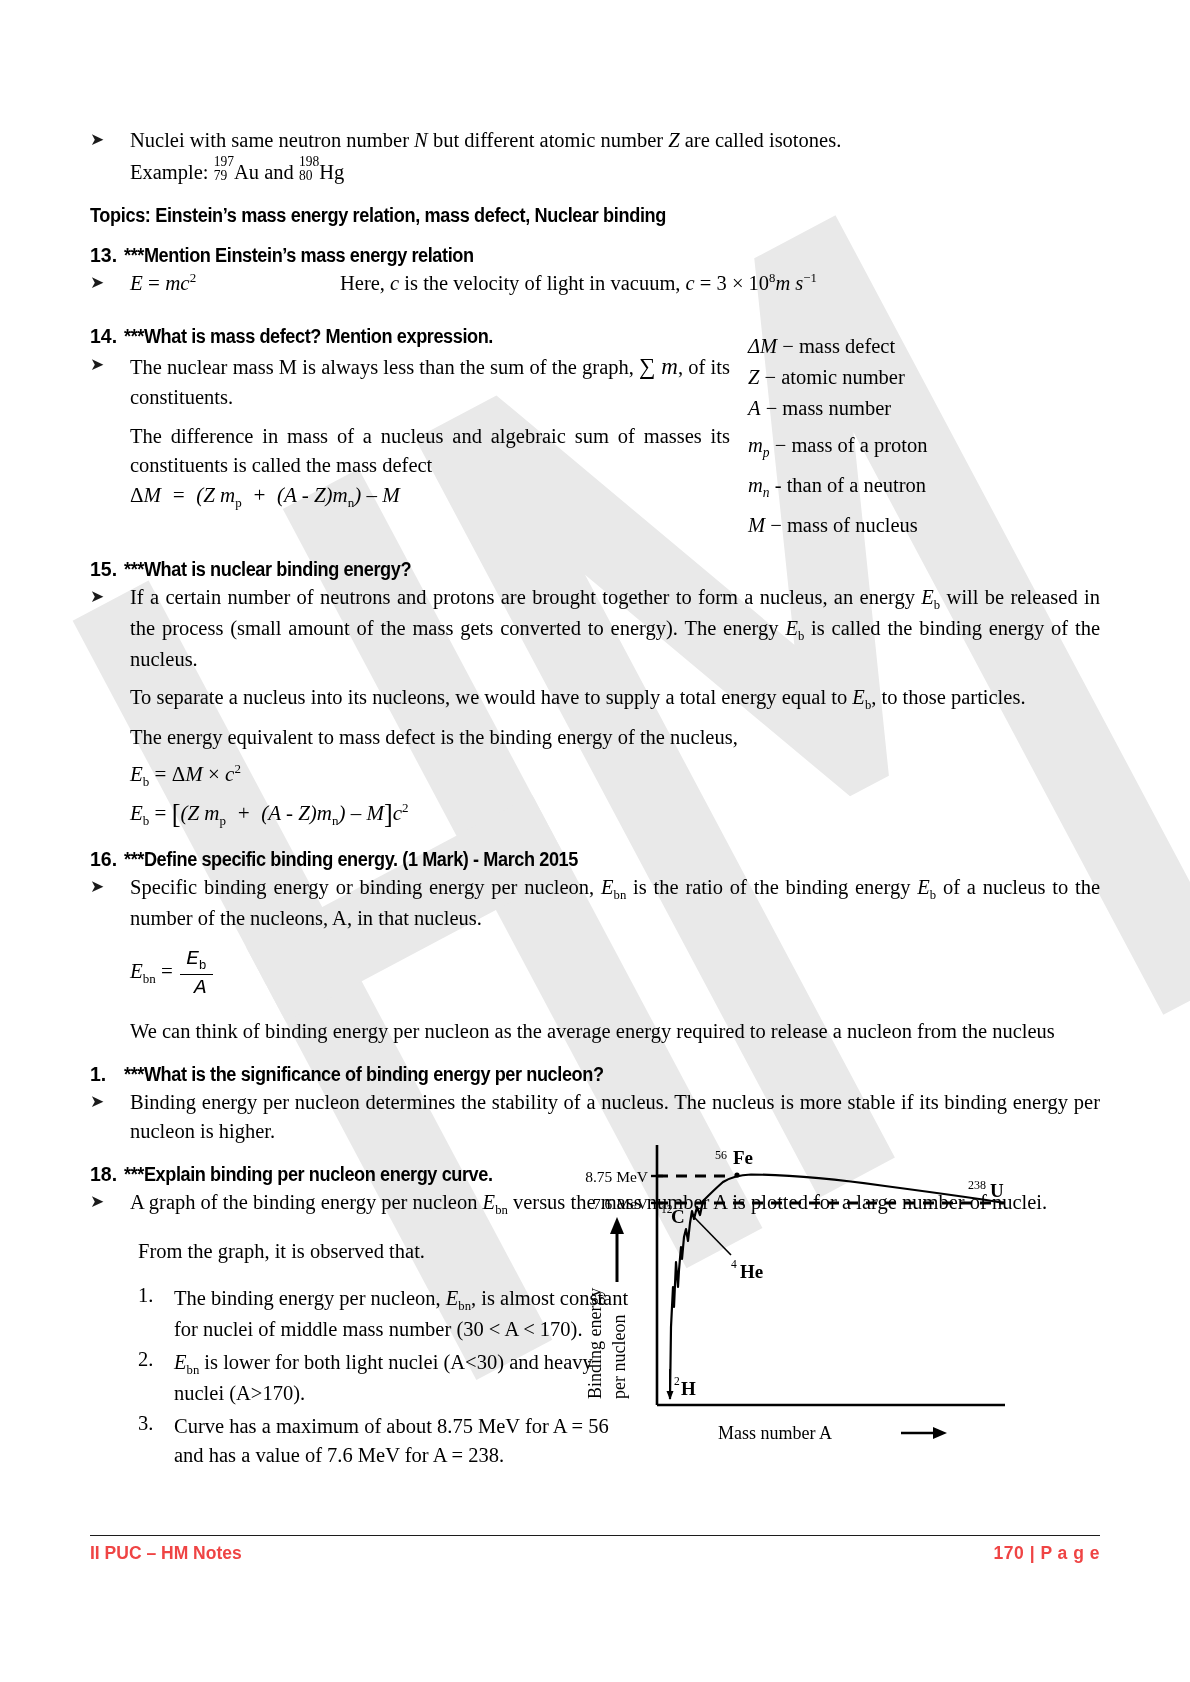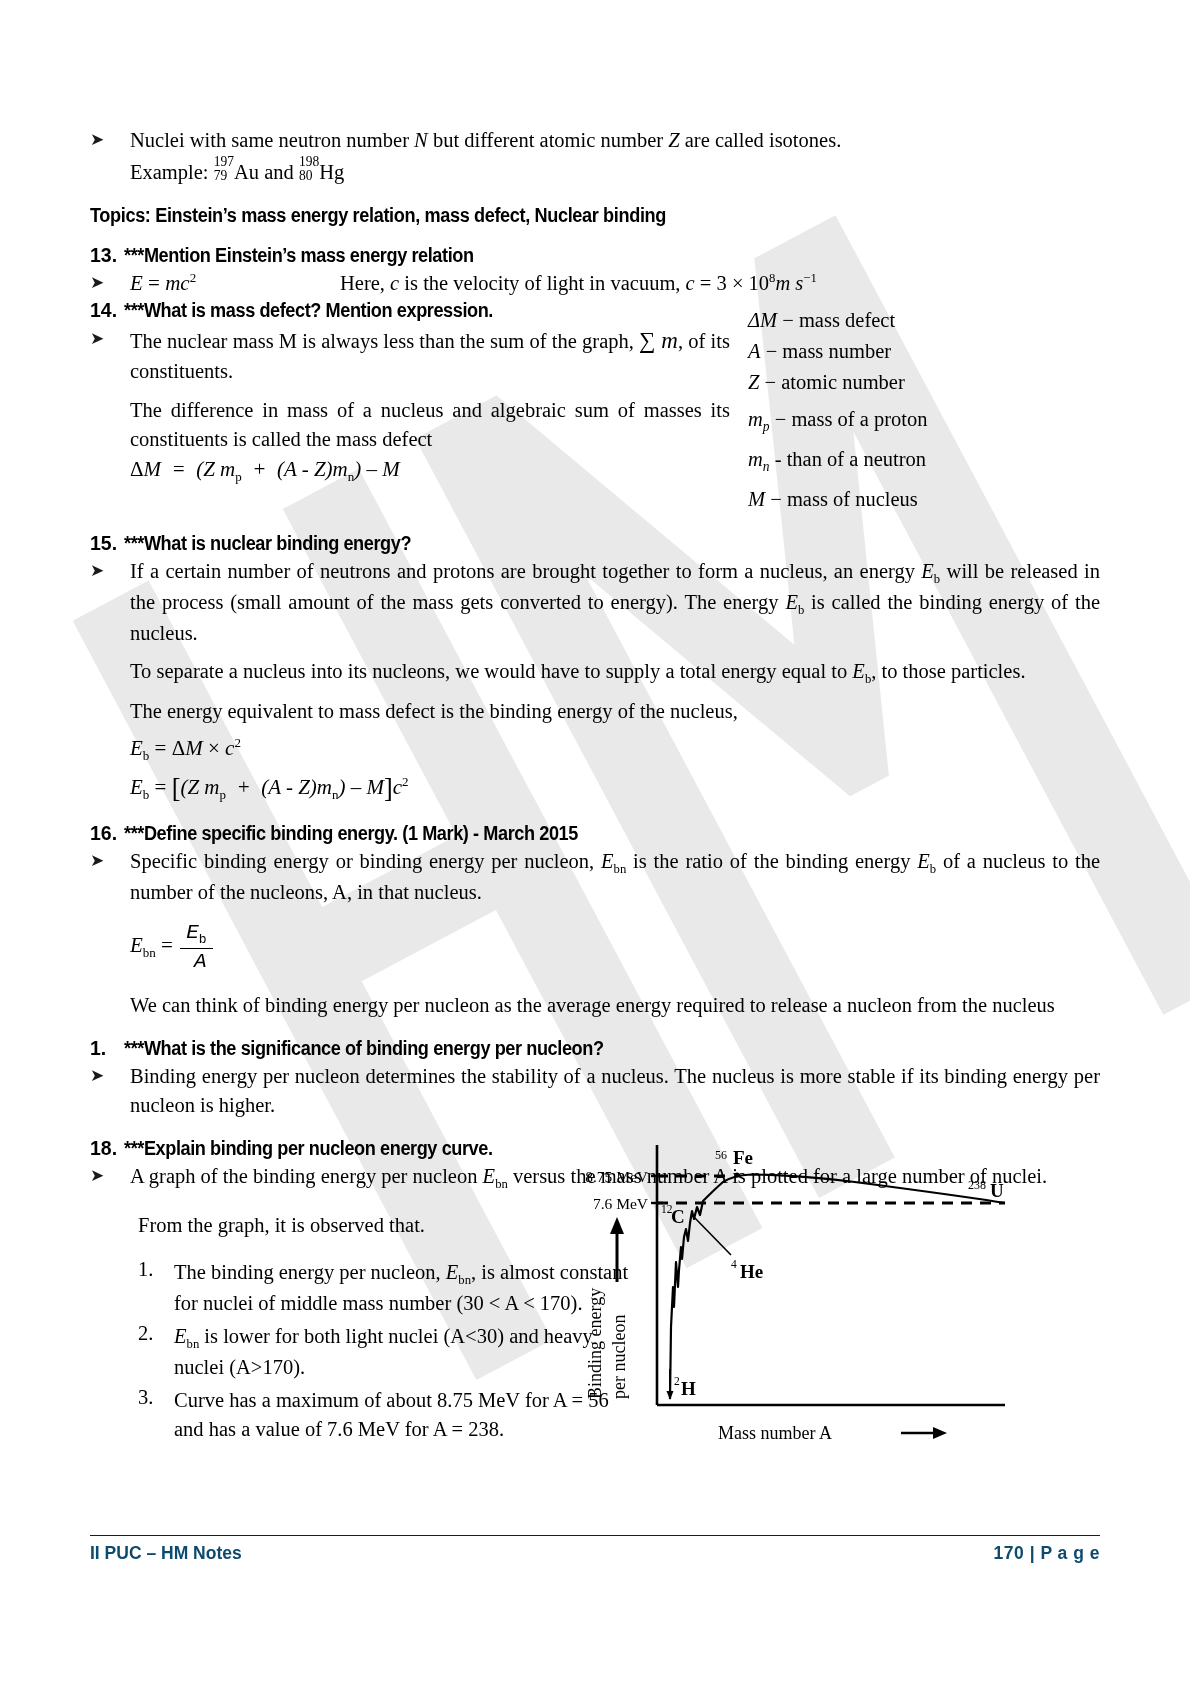--- a/index.html
+++ b/index.html
@@ -84,21 +84,21 @@
   }
   .num-head .num {
     flex: 0 0 34px;
     font-family: "Liberation Sans", sans-serif;
     font-weight: bold;
     font-size: 19.5px;
   }
 
   .mt-sm { margin-top: 9px; }
   .mt-md { margin-top: 17px; }
-  .mt-lg { }
+  .mt-lg { margin-top: 26px; }
 
   
   .math {
     font-family: "Liberation Serif", serif;
     font-style: italic;
     font-size: 21px;
   }
   .math .up { font-style: normal; }
   sup, sub {
     font-size: 0.62em;
@@ -189,21 +189,21 @@
     border-top: 1.6px solid #1c1c1c;
     margin-bottom: 7px;
   }
   #footer .row {
     display: flex;
     justify-content: space-between;
     align-items: baseline;
     font-family: "Liberation Sans", sans-serif;
     font-weight: bold;
     font-size: 17.5px;
-    color: #0c4a6e;
+    color: #ef4444;
   }
   #footer .pageno { letter-spacing: 0.5px; }
 </style>
 </head>
 <body>
 
 <svg id="watermark" viewBox="0 0 1190 1682">
   <g fill="#e9e9e9" transform="translate(595,830) rotate(-28) translate(-595,-830)">
 
     <rect x="232" y="400" width="86" height="860"></rect>
@@ -249,22 +249,22 @@
           <span>The nuclear mass M is always less than the sum of the graph, </span><i style="font-size:23px;">∑ m</i><span>, of its constituents.</span>
         </div>
       </div>
       <div class="body-text indent mt-sm">The difference in mass of a nucleus and algebraic sum of masses its constituents is called the mass defect</div>
       <div class="indent math" style="margin-top:3px;">
         <span class="up">Δ</span>M &nbsp;= &nbsp;(Z m<sub>p</sub> &nbsp;+ &nbsp;(A <span class="up">-</span> Z)m<sub>n</sub>) <span class="up">–</span> M
       </div>
     </div>
     <div class="col-right">
       <div class="sym-line"><i>ΔM</i><span> − </span><span>mass defect</span></div>
+      <div class="sym-line"><i>Z</i><span> − </span><span>atomic number</span></div>
       <div class="sym-line"><i>A</i><span> − </span><span>mass number</span></div>
-      <div class="sym-line"><i>Z</i><span> − </span><span>atomic number</span></div>
       <div class="sym-line" style="margin-top:6px;"><i>m</i><i style="font-size:0.66em;vertical-align:sub;">p</i><span> − </span><span>mass of a proton</span></div>
       <div class="sym-line" style="margin-top:6px;"><i>m</i><i style="font-size:0.66em;vertical-align:sub;">n</i><span> - </span><span>than of a neutron</span></div>
       <div class="sym-line" style="margin-top:6px;"><i>M</i><span> − </span><span>mass of nucleus</span></div>
     </div>
   </div>
 
   <div class="mt-md num-head">
     <span class="num">15.</span>
     <span class="heading">***What is nuclear binding energy?</span>
   </div>

